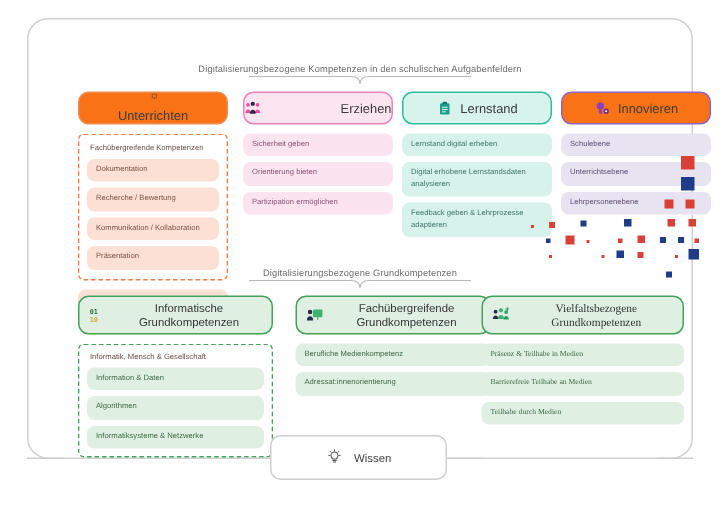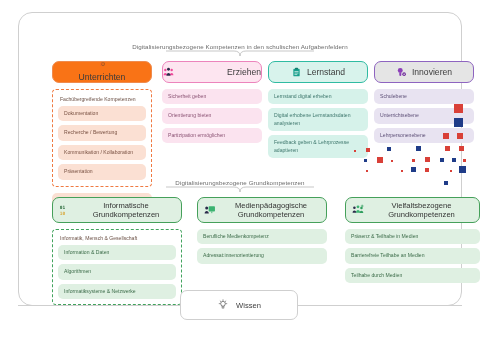--- a/index.html
+++ b/index.html
@@ -50,21 +50,21 @@
     display: flex; align-items: center; justify-content: center;
     gap: 5px;
     font-size: 8.6px;
     font-weight: 400;
     color: #3b3b3b;
   }
   .colhead .ico { width: 11px; height: 11px; display:block; }
   .c1 .colhead { background: #f97316; border: 1.2px solid #ef8b4e; flex-direction: column; }
   .c2 .colhead { background: #fde5f0; border: 1.2px solid #ec84bc; justify-content: space-between; }
   .c3 .colhead { background: #d8f3ec; border: 1.2px solid #2fbba2; }
-  .c4 .colhead { background: #e5e5e5; border: 1.2px solid #8e64c0; }
+  .c4 .colhead { background: #f97316; border: 1.2px solid #8e64c0; }
 
   .dashbox {
     margin-top: 6px;
     padding: 6px 5px 6px 5px;
     border-radius: 4px;
   }
   .c1 .dashbox { border: 1px dashed #ef7a42; }
   .grp-label {
     font-size: 5.1px; color: #6b5045;
     margin: 0 0 4px 2px;
@@ -88,21 +88,21 @@
     border-radius: 5px;
     padding: 4px 6px;
     font-size: 5.1px;
     background: #fbe0d3; color: #7a5243;
   }
 
   
   .gcol { position: absolute; top: 184px; }
   .gcol.g1 { left: 33px;  width: 130px; }
   .gcol.g2 { left: 178px; width: 130px; }
-  .gcol.g3 { left: 326px; width: 135px; }
+  .gcol.g3 { left: 302px; width: 135px; font-family: Liberation Serif, serif; }
 
   .ghead {
     height: 26px;
     border-radius: 7px;
     background: #dff0e2;
     border: 1.2px solid #45a05a;
     display: flex; align-items: center; justify-content: center;
     gap: 6px;
     padding: 0 6px;
   }
@@ -260,21 +260,21 @@
   </div>
 
   <div class="gcol g2">
     <div class="ghead">
       <svg class="ico" viewBox="0 0 16 16">
         <rect x="6.2" y="3" width="8.4" height="7" rx="1" fill="#3cb371"></rect>
         <path d="M10.4 10 v2.2" stroke="#3cb371" stroke-width="1.2"></path>
         <circle cx="3.6" cy="5.4" r="2" fill="#2b2b4a"></circle>
         <path d="M0.8 12.8 c0-2.3 1.3-3.6 2.8-3.6 s2.8 1.3 2.8 3.6z" fill="#2b2b4a"></path>
       </svg>
-      <span class="lbl">Medienpädagogische Grundkompetenzen</span>
+      <span class="lbl">Fachübergreifende Grundkompetenzen</span>
     </div>
     <div class="glist">
       <div class="gchip">Berufliche Medienkompetenz</div>
       <div class="gchip">Adressat:innenorientierung</div>
     </div>
   </div>
 
   <div class="gcol g3">
     <div class="ghead">
       <svg class="ico" viewBox="0 0 16 16">

